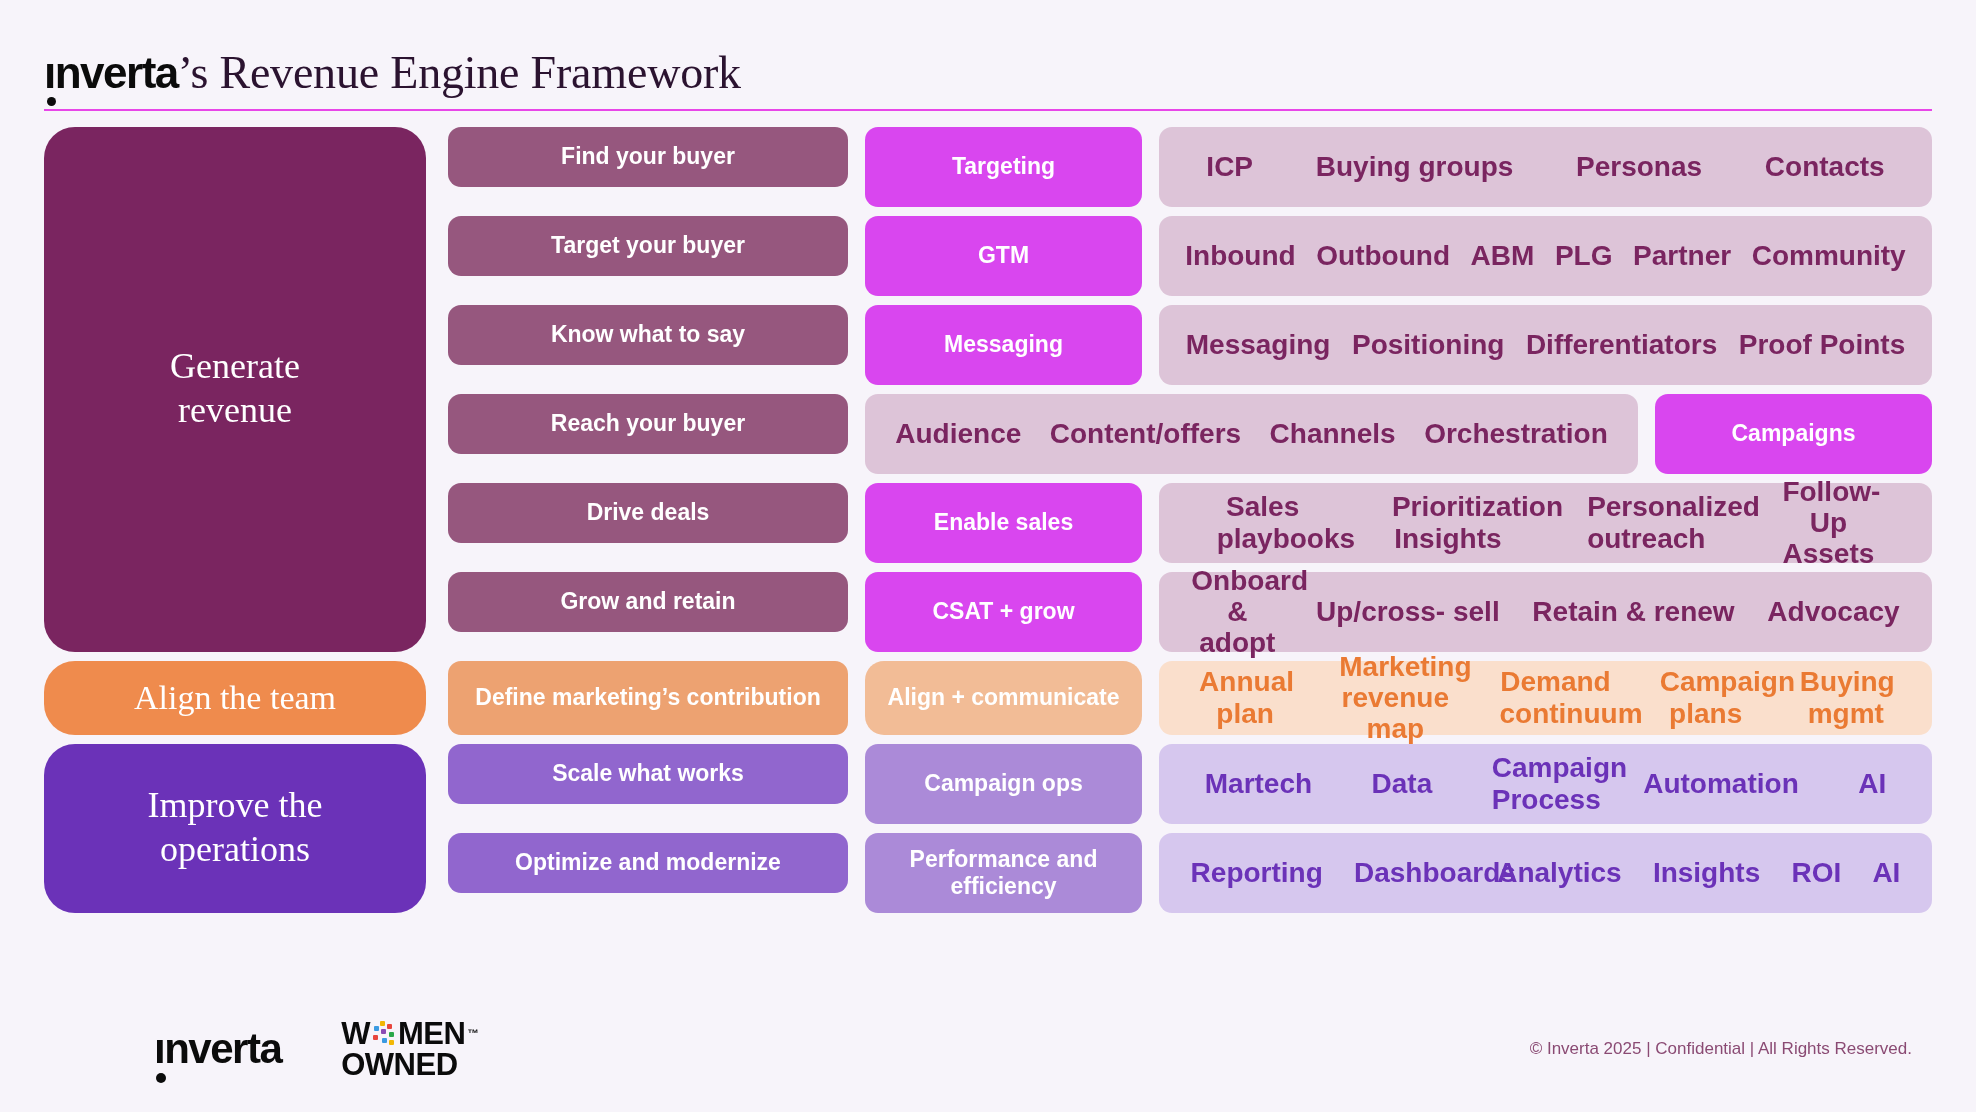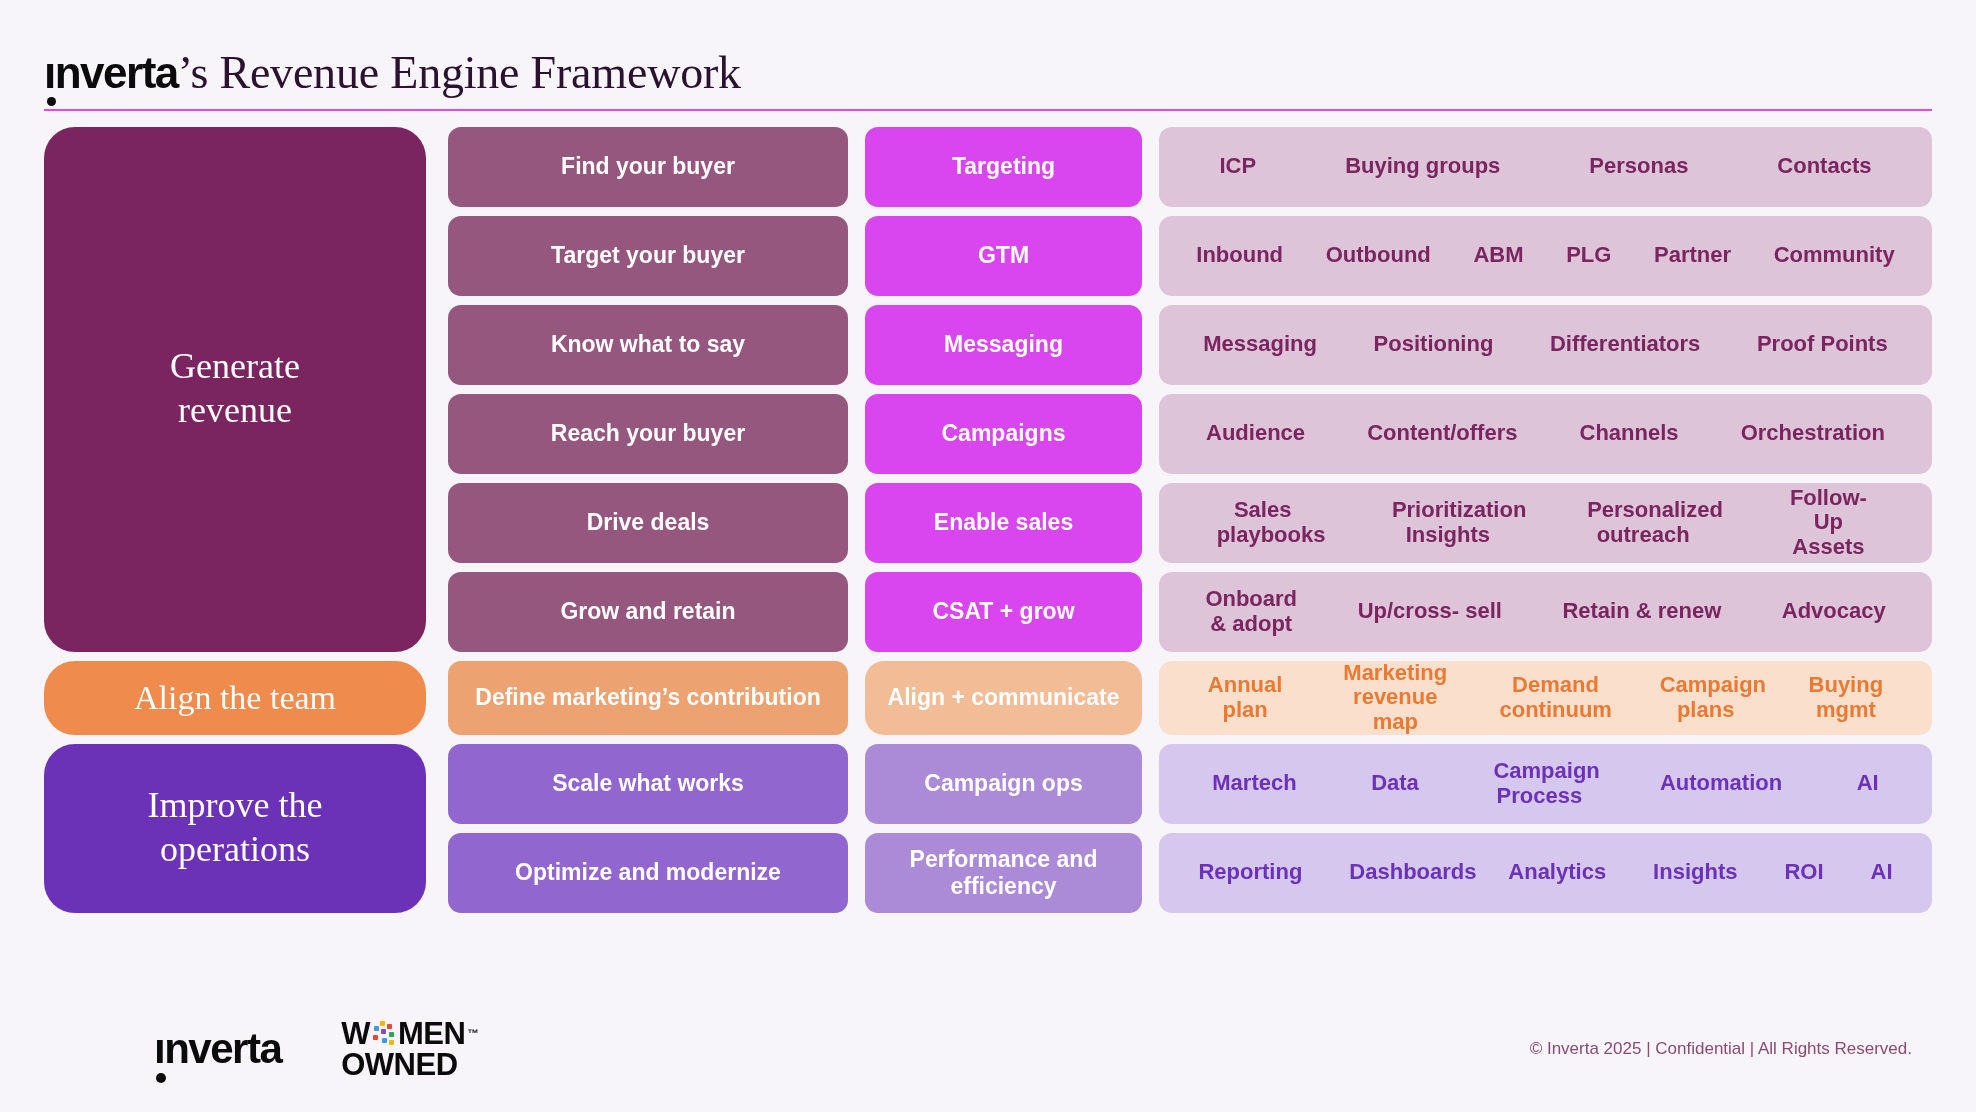--- a/index.html
+++ b/index.html
@@ -95,36 +95,36 @@
   .cell {
     border-radius: 13px;
     display: flex;
     align-items: center;
     justify-content: center;
     text-align: center;
     font-weight: bold;
     line-height: 1.15;
     padding: 6px 10px;
   }
-  .c2 { flex: 0 0 400px; height: 80px; font-size: 23px; color: #ffffff; }
+  .c2 { flex: 0 0 400px; height: 60px; font-size: 23px; color: #ffffff; }
   .c3 { flex: 0 0 277px; height: 80px; font-size: 23px; color: #ffffff; }
   .c4 {
     flex: 1 1 auto;
     height: 80px;
     display: flex;
     flex-direction: row;
     align-items: center;
     justify-content: space-around;
     padding: 0 18px;
     gap: 4px;
     position: relative;
     overflow: visible;
   }
   .c4 .tag {
-    font-size: 22px;
+    font-size: 28px;
     font-weight: bold;
     text-align: center;
     line-height: 1.12;
     white-space: normal;
   }
 
   
   .p2 { background: #96577e; }
   .p3 { background: #d946ef; }
   .p4 { background: #ddc4d8; }
@@ -257,27 +257,27 @@
           <div class="cell c4 p4">
             <span class="tag">Messaging</span>
             <span class="tag">Positioning</span>
             <span class="tag">Differentiators</span>
             <span class="tag">Proof Points</span>
           </div>
         </div>
 
         <div class="row">
           <div class="cell c2 p2">Reach your buyer</div>
-          <div class="cell c3 p3">Campaigns</div>
           <div class="cell c4 p4">
             <span class="tag">Audience</span>
             <span class="tag">Content/offers</span>
             <span class="tag">Channels</span>
             <span class="tag">Orchestration</span>
           </div>
+          <div class="cell c3 p3">Campaigns</div>
         </div>
 
         <div class="row">
           <div class="cell c2 p2">Drive deals</div>
           <div class="cell c3 p3">Enable sales</div>
           <div class="cell c4 p4">
             <span class="tag w-narrow">Sales playbooks</span>
             <span class="tag w-tight">Prioritization Insights</span>
             <span class="tag w-tight">Personalized outreach</span>
             <span class="tag w-narrow">Follow-Up Assets</span>

